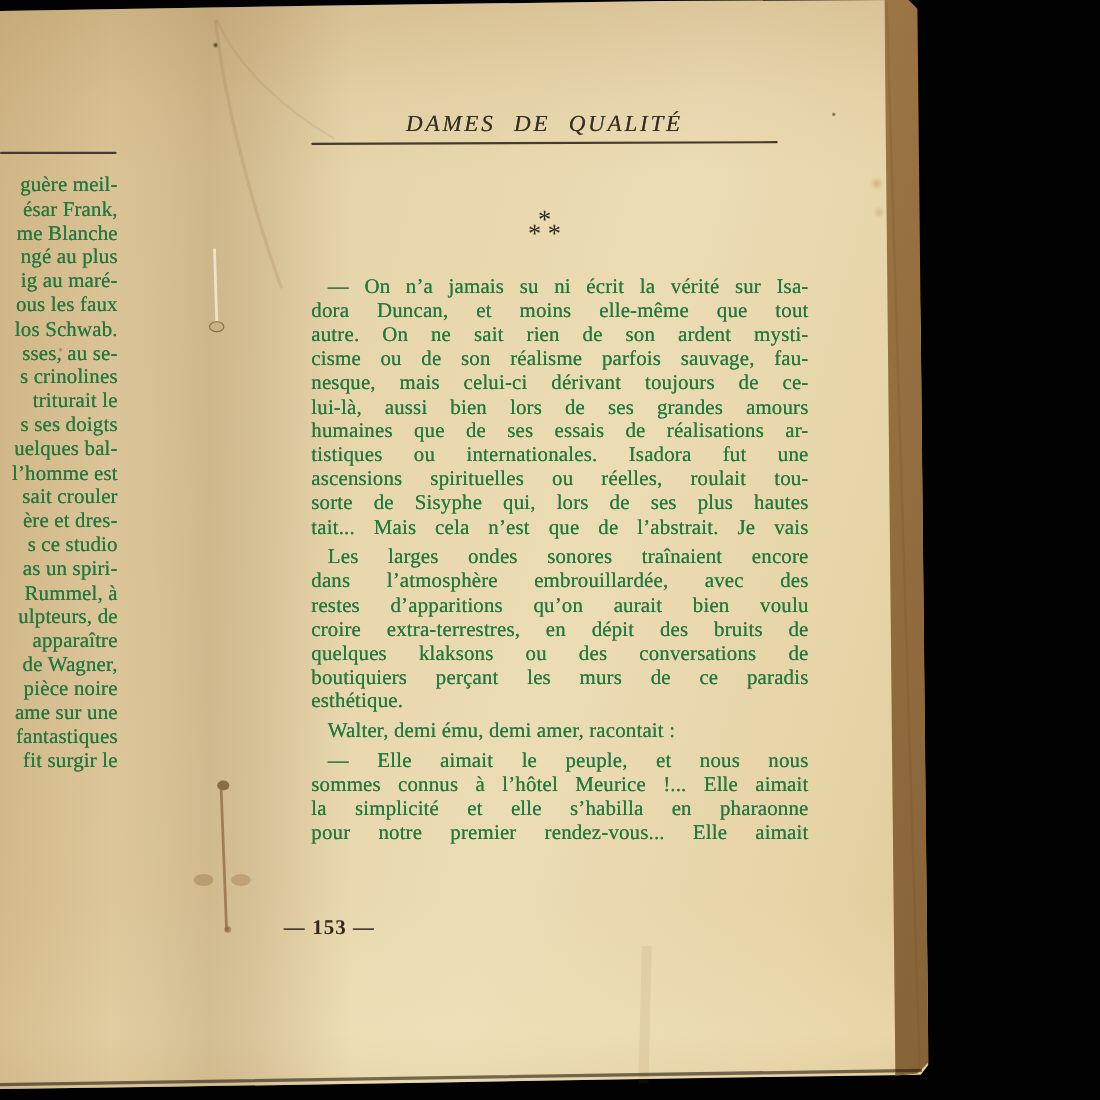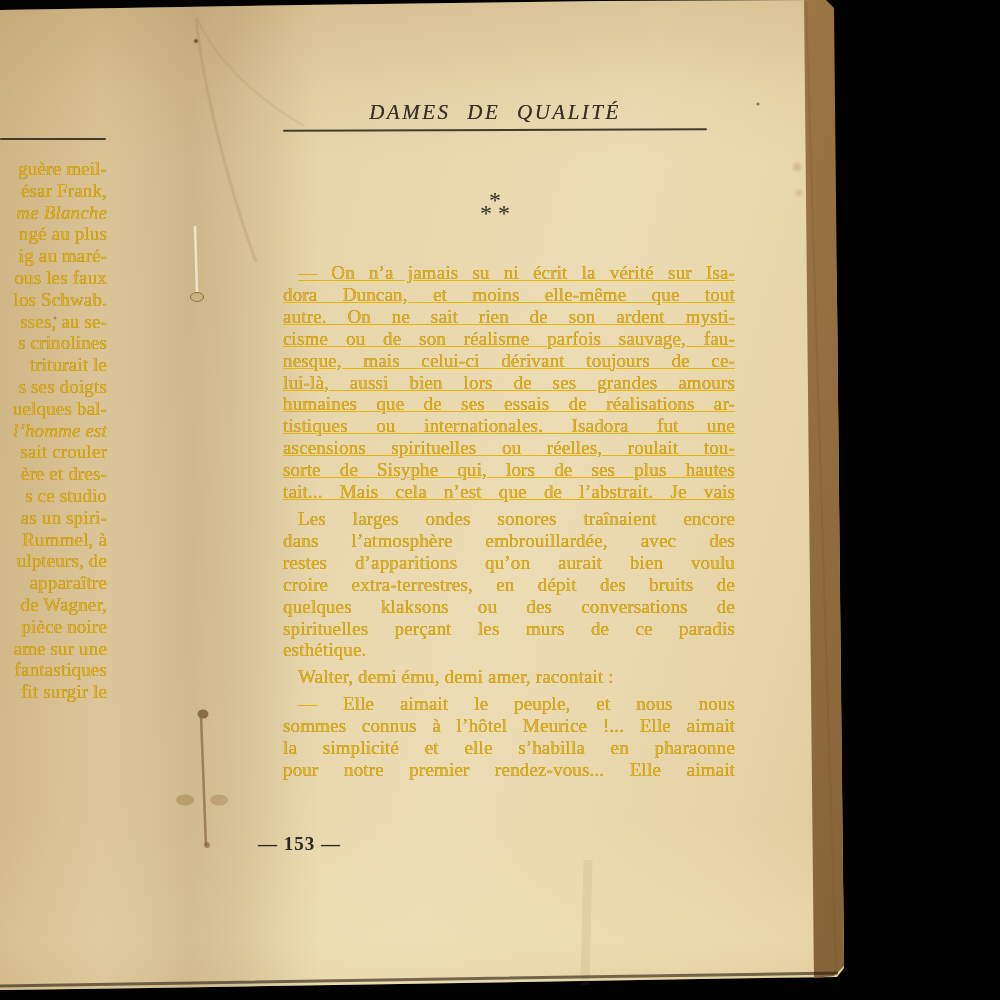--- a/index.html
+++ b/index.html
@@ -20,37 +20,37 @@
       linear-gradient(to bottom, rgba(0,0,0,0) 820px, rgba(240,226,184,.45) 940px, rgba(225,205,158,.30) 1000px),
       linear-gradient(105deg,#e0cb9e 0%,#e4d1a6 20%,#e9d8ae 45%,#ecdcb4 60%,#e6d3a6 85%,#dfc897 100%);}
   .fore-edge{position:absolute;left:0;top:0;width:846px;height:1000px;
     clip-path:polygon(804px 0px,826px 0px,834px 8px,844px 966px,834px 976px,814px 978px);
     background:
       linear-gradient(to bottom, rgba(0,0,0,0), rgba(80,55,25,.28)),
       linear-gradient(to right,#d2b07a 0%,#c3a06a 35%,#aa8152 70%,#9a7343 100%);}
   
   svg.overlay{position:absolute;left:0;top:0;pointer-events:none;}
   
-  .ink{color:#eab308;text-shadow:0 0 .4px rgba(47,43,36,.75);}
+  .ink{color:#15803d;text-shadow:0 0 .4px rgba(47,43,36,.75);}
   .running-header{position:absolute;left:283px;top:100px;width:424px;text-align:center;
     font-style:italic;font-size:21px;letter-spacing:2.5px;word-spacing:9px;color:#352f27;}
   .rule{position:absolute;height:2px;background:#423b2e;border-radius:1px;}
   .rule-right{left:283px;top:129px;width:424px;transform:rotate(-.2deg);}
   .rule-left{left:0;top:138px;width:106px;}
   .ornament{position:absolute;left:283px;top:194px;width:424px;text-align:center;
     font-size:24px;line-height:13px;color:#2f2b24;}
   .ornament .orn-row{display:block;}
   .right-text{position:absolute;left:283px;top:250px;width:452px;
     font-size:19px;line-height:21.9px;letter-spacing:.15px;}
   .para{margin-top:5px;}
-  .para:first-child{margin-top:12px;text-decoration:underline;}
+  .para:first-child{margin-top:0;}
   .tline{text-align:justify;text-align-last:justify;white-space:normal;}
   .tline.end{text-align-last:left;}
   .para .tline.first{text-indent:15px;}
-  .tline.it{font-style:italic;}
+  .tline.it{}
   .left-text{position:absolute;left:0;top:158px;width:107px;
     font-size:19px;line-height:21.8px;letter-spacing:.15px;}
   .left-text .tline{text-align:right;text-align-last:right;}
   .left-text .gap{}
   .page-number{position:absolute;left:283px;top:833px;width:424px;
     transform:translateX(-25px);font-size:19px;font-weight:700;letter-spacing:1px;color:#2d2922;}
 </style>
 </head>
 <body>
 
@@ -100,21 +100,21 @@
         <div class="tline">ascensions spirituelles ou réelles, roulait tou-</div>
         <div class="tline">sorte de Sisyphe qui, lors de ses plus hautes</div>
         <div class="tline">tait... Mais cela n’est que de l’abstrait. Je vais</div>
       </div>
       <div class="para">
         <div class="tline first">Les larges ondes sonores traînaient encore</div>
         <div class="tline">dans l’atmosphère embrouillardée, avec des</div>
         <div class="tline">restes d’apparitions qu’on aurait bien voulu</div>
         <div class="tline">croire extra-terrestres, en dépit des bruits de</div>
         <div class="tline">quelques klaksons ou des conversations de</div>
-        <div class="tline">spirituelles perçant les murs de ce paradis</div>
+        <div class="tline">boutiquiers perçant les murs de ce paradis</div>
         <div class="tline end">esthétique.</div>
       </div>
       <div class="para">
         <div class="tline end first">Walter, demi ému, demi amer, racontait :</div>
       </div>
       <div class="para">
         <div class="tline first">— Elle aimait le peuple, et nous nous</div>
         <div class="tline">sommes connus à l’hôtel Meurice !... Elle aimait</div>
         <div class="tline">la simplicité et elle s’habilla en pharaonne</div>
         <div class="tline">pour notre premier rendez-vous... Elle aimait</div>

